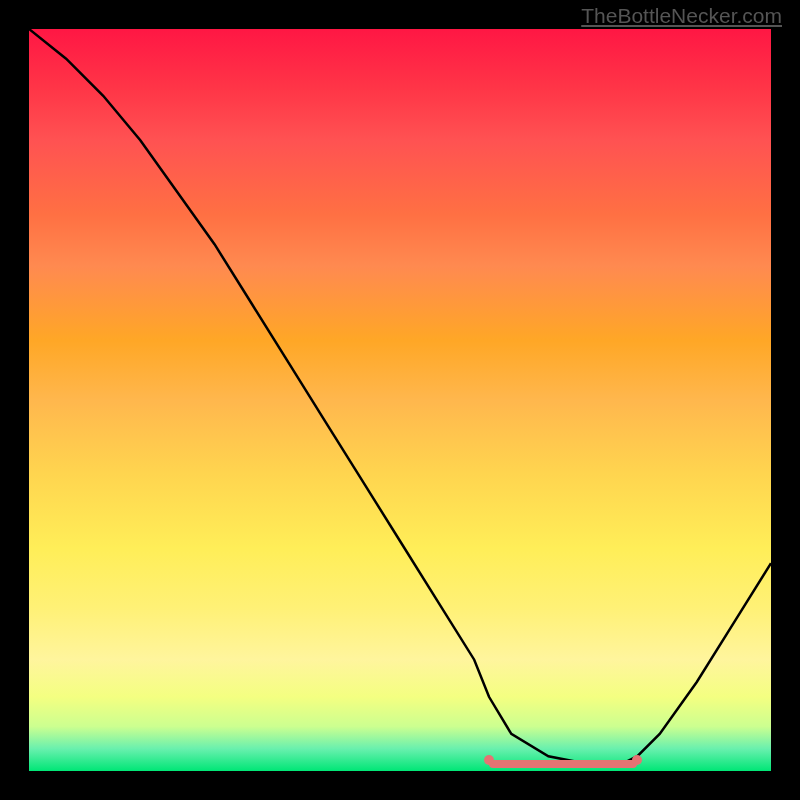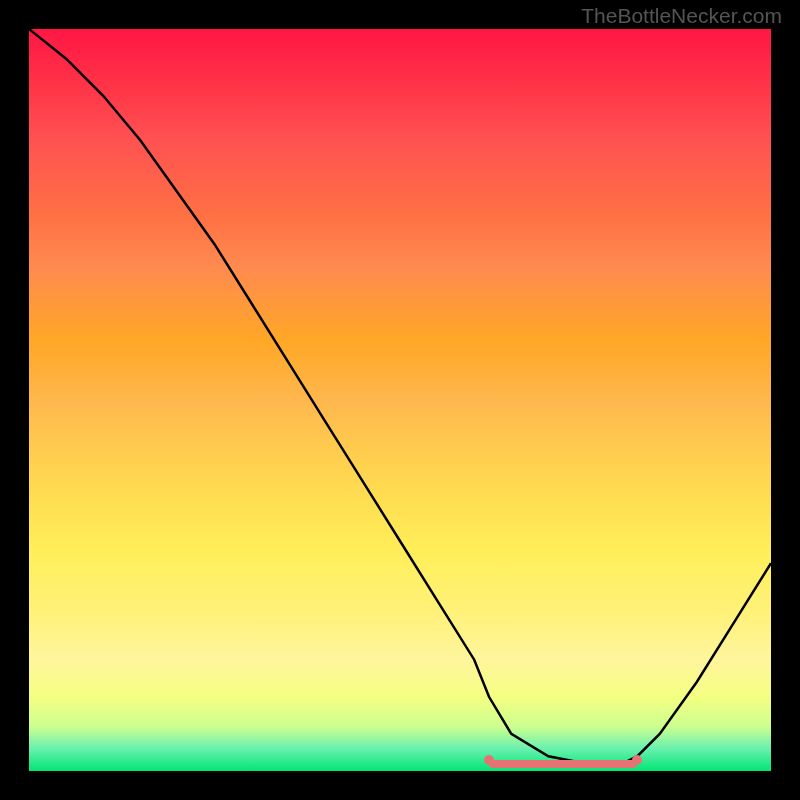--- a/index.html
+++ b/index.html
@@ -11,20 +11,21 @@
     font-family: Arial, sans-serif;
   }
   .watermark {
     position: absolute;
     top: 4px;
     right: 18px;
     color: #555;
     font-size: 21px;
     font-weight: 500;
     z-index: 10;
+    text-decoration: underline;
   }
   .plot-area {
     position: absolute;
     left: 29px;
     top: 29px;
     width: 742px;
     height: 742px;
     overflow: hidden;
   }
   .gradient-bg {

